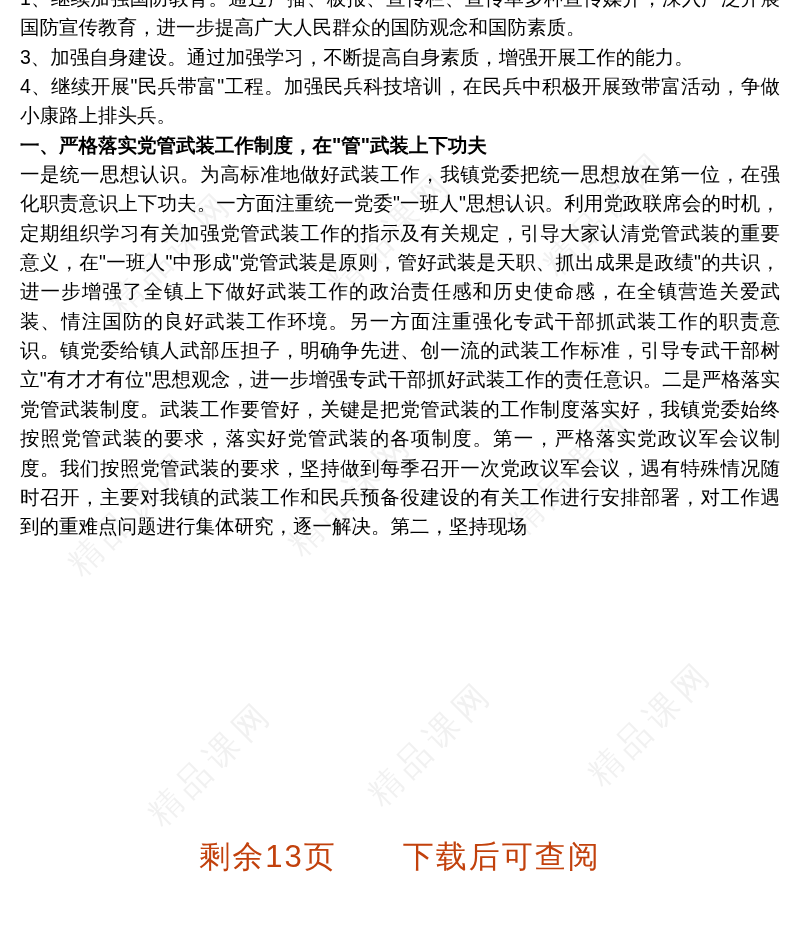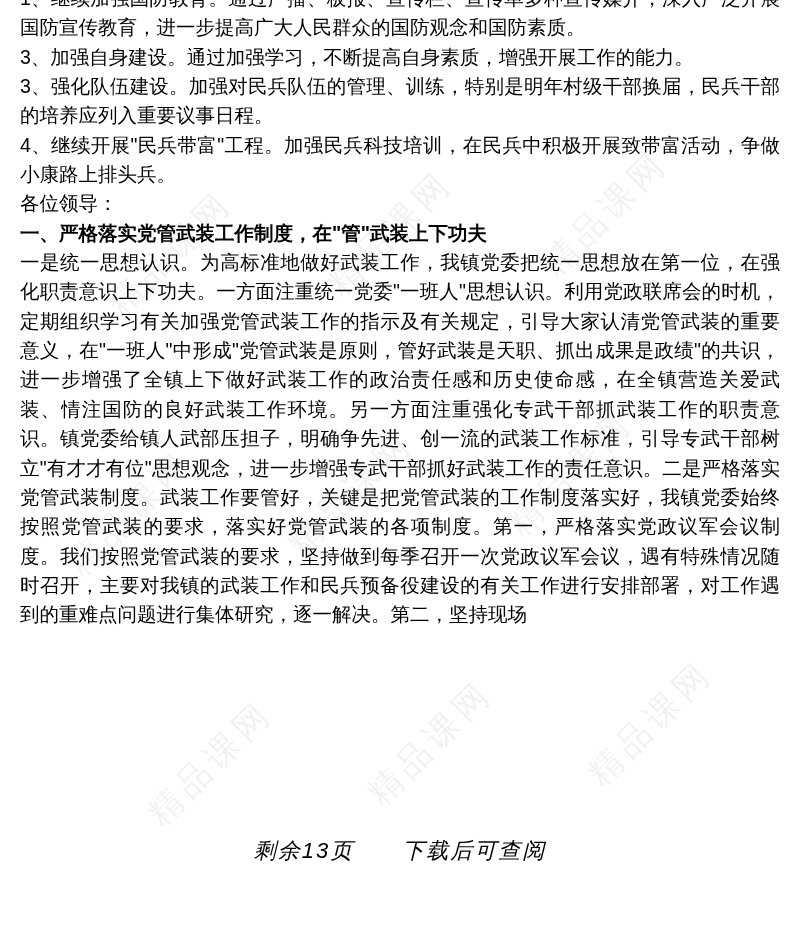--- a/index.html
+++ b/index.html
@@ -53,25 +53,24 @@
     font-weight: bold;
   }
   
   .remaining-notice {
     position: absolute;
     left: 0;
     right: 0;
     top: 836px;
     z-index: 2;
     text-align: center;
-    color: #000000;
-    font-size: 22px;
+    color: #c2410c;
+    font-size: 31px;
     letter-spacing: 2px;
     white-space: pre;
-    font-style: italic;
   }
 </style>
 </head>
 <body>
 
 <div class="page">
 
   <div class="watermark-layer">
       <span style="left: 130px; top: 280px;">精品课网</span>
       <span style="left: 350px; top: 260px;">精品课网</span>
@@ -80,22 +79,20 @@
       <span style="left: 310px; top: 520px;">精品课网</span>
       <span style="left: 530px; top: 500px;">精品课网</span>
       <span style="left: 170px; top: 790px;">精品课网</span>
       <span style="left: 390px; top: 770px;">精品课网</span>
       <span style="left: 610px; top: 750px;">精品课网</span>
     </div>
 
   <div class="doc-body">
       <p>1、继续加强国防教育。通过广播、板报、宣传栏、宣传单多种宣传媒介，深入广泛开展国防宣传教育，进一步提高广大人民群众的国防观念和国防素质。</p>
       <p>3、加强自身建设。通过加强学习，不断提高自身素质，增强开展工作的能力。</p>
-      <p>3、强化队伍建设。加强对民兵队伍的管理、训练，特别是明年村级干部换届，民兵干部的培养应列入重要议事日程。</p>
       <p>4、继续开展"民兵带富"工程。加强民兵科技培训，在民兵中积极开展致带富活动，争做小康路上排头兵。</p>
-      <p>各位领导：</p>
       <p class="bold">一、严格落实党管武装工作制度，在"管"武装上下功夫</p>
       <p>一是统一思想认识。为高标准地做好武装工作，我镇党委把统一思想放在第一位，在强化职责意识上下功夫。一方面注重统一党委"一班人"思想认识。利用党政联席会的时机，定期组织学习有关加强党管武装工作的指示及有关规定，引导大家认清党管武装的重要意义，在"一班人"中形成"党管武装是原则，管好武装是天职、抓出成果是政绩"的共识，进一步增强了全镇上下做好武装工作的政治责任感和历史使命感，在全镇营造关爱武装、情注国防的良好武装工作环境。另一方面注重强化专武干部抓武装工作的职责意识。镇党委给镇人武部压担子，明确争先进、创一流的武装工作标准，引导专武干部树立"有才才有位"思想观念，进一步增强专武干部抓好武装工作的责任意识。二是严格落实党管武装制度。武装工作要管好，关键是把党管武装的工作制度落实好，我镇党委始终按照党管武装的要求，落实好党管武装的各项制度。第一，严格落实党政议军会议制度。我们按照党管武装的要求，坚持做到每季召开一次党政议军会议，遇有特殊情况随时召开，主要对我镇的武装工作和民兵预备役建设的有关工作进行安排部署，对工作遇到的重难点问题进行集体研究，逐一解决。第二，坚持现场</p>
     </div>
 
   <div class="remaining-notice">剩余13页　　下载后可查阅</div>
 
 </div>
 
 </body></html>

